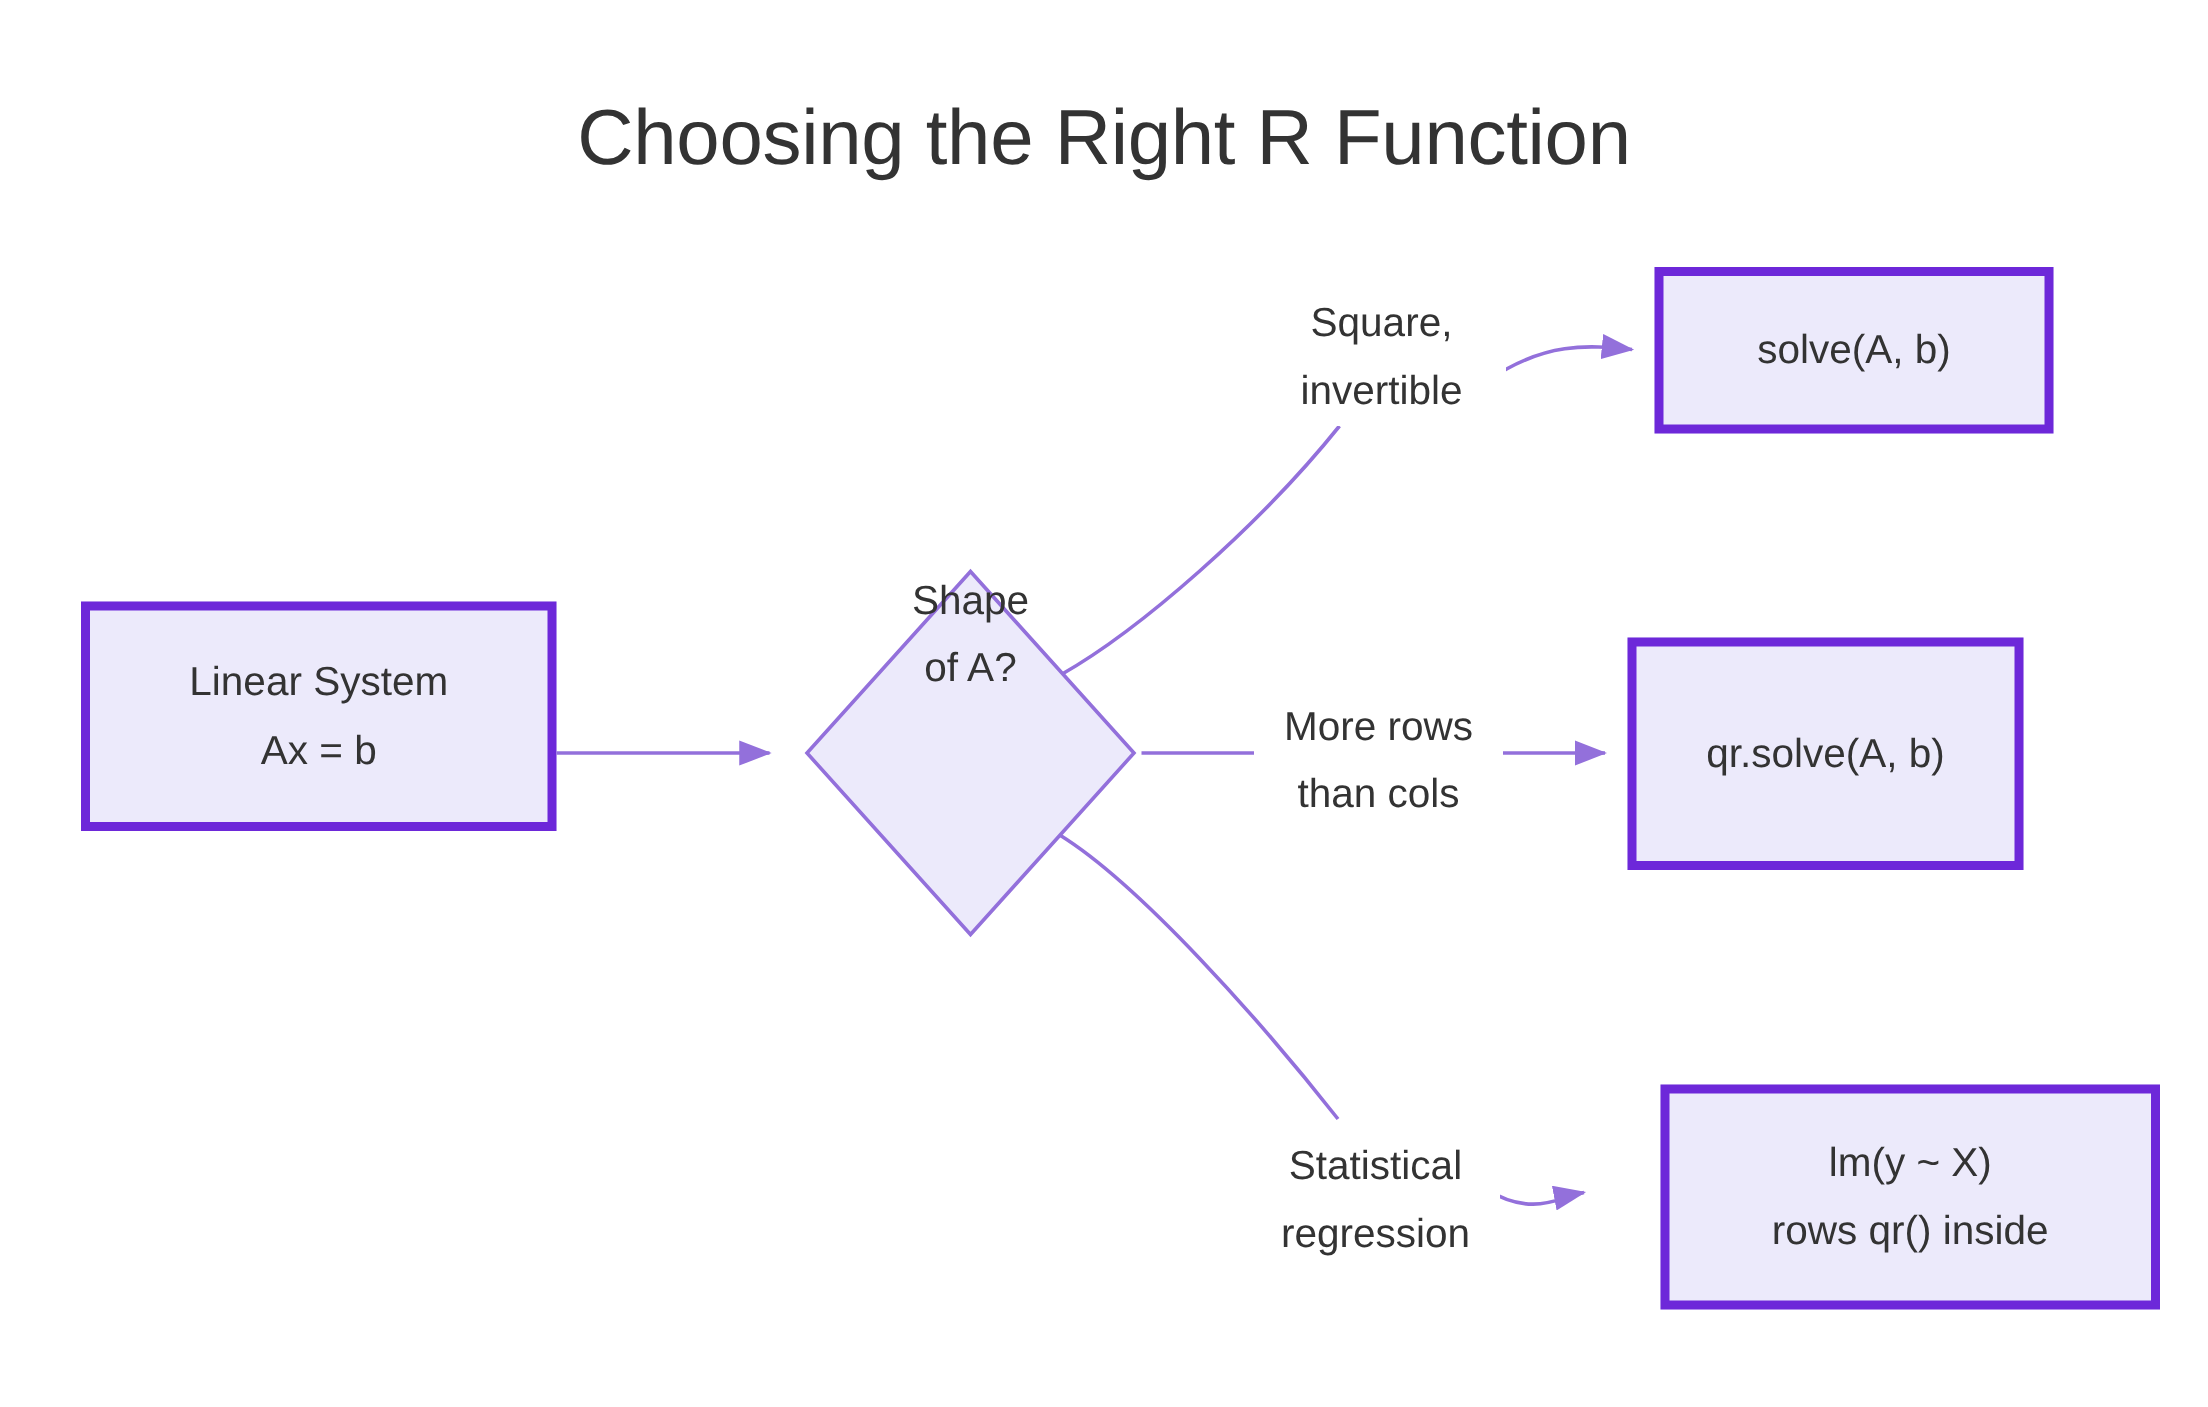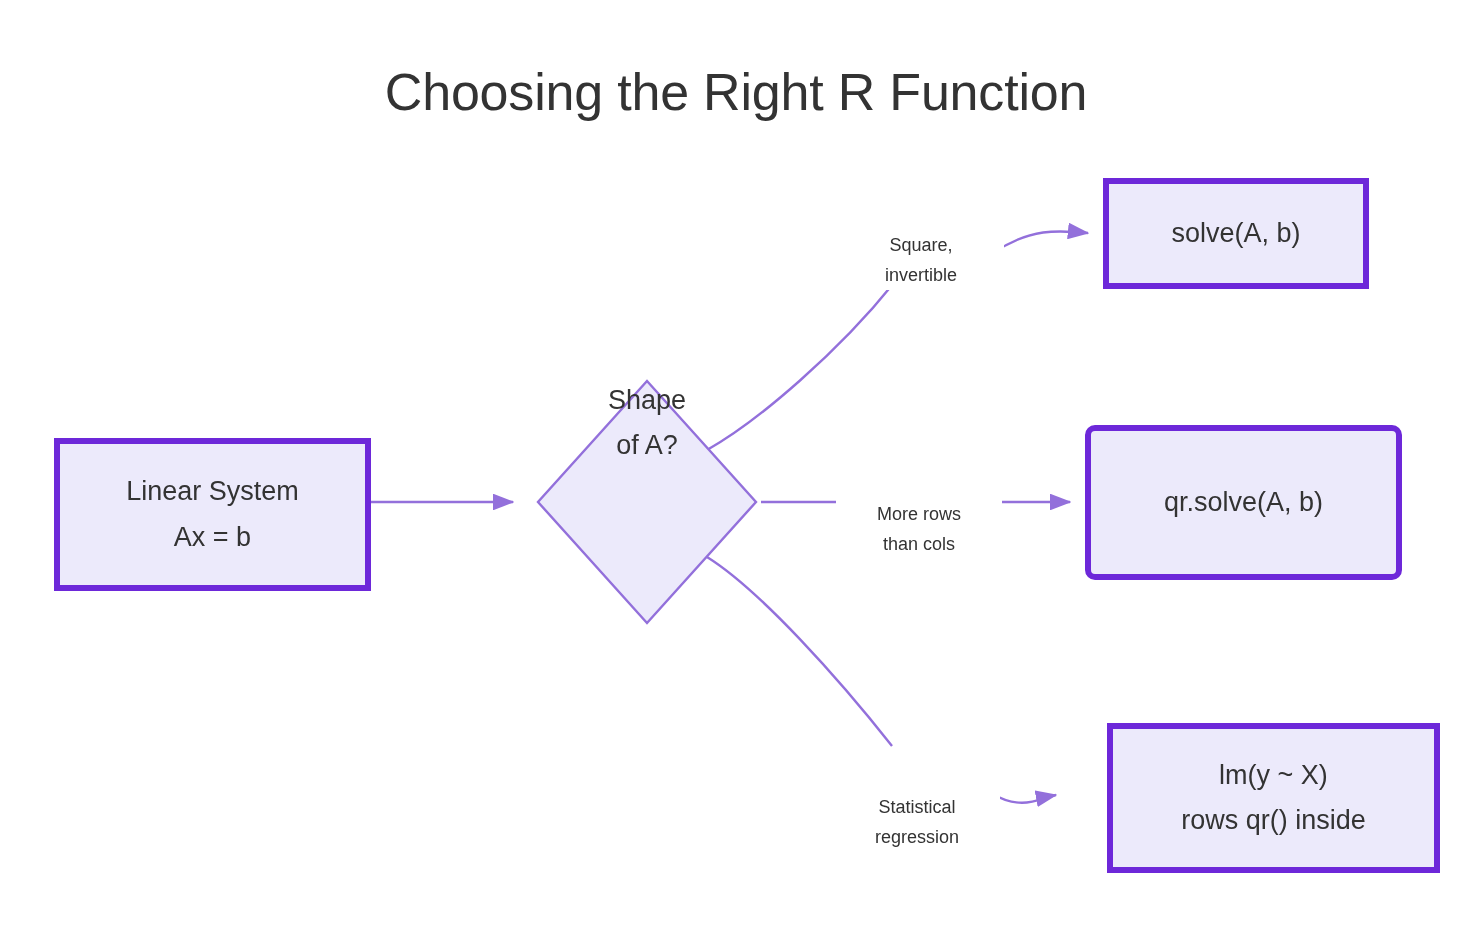--- a/index.html
+++ b/index.html
@@ -47,23 +47,23 @@
     flex-direction: column;
     align-items: center;
     justify-content: center;
     color: #333333;
     font-size: 27px;
     line-height: 1.68;
     text-align: center;
   }
   .node-line { white-space: nowrap; }
 
-  #node-linear-system { left: 54px;  top: 438px; width: 317px; height: 153px; }
+  #node-linear-system { left: 54px;  top: 401px; width: 317px; height: 153px; }
   #node-solve        { left: 1103px; top: 178px; width: 266px; height: 111px; }
-  #node-qrsolve      { left: 1085px; top: 425px; width: 317px; height: 155px; border-radius: 10px; }
+  #node-qrsolve      { left: 1085px; top: 425px; width: 264px; height: 155px; }
   #node-lm           { left: 1071px; top: 723px; width: 333px; height: 150px; margin-left: 36px; }
 
   #node-shape-of-a {
     position: absolute;
     left: 535px;
     top: 378px;
     width: 224px;
     height: 248px;
   }
   #node-shape-of-a .diamond-text {
@@ -76,26 +76,25 @@
     color: #333333;
     font-size: 27px;
     line-height: 1.68;
     text-align: center;
     pointer-events: none;
   }
 
   .edge-label {
     position: absolute;
     color: #333333;
-    font-size: 18px;
+    font-size: 27px;
     line-height: 1.68;
     text-align: center;
     background: #ffffff;
     white-space: nowrap;
-    margin-top: 37px;
   }
   #edge-label-square     { left: 838px; top: 193px; width: 166px; }
   #edge-label-more-rows  { left: 836px; top: 462px; width: 166px; text-align: center; }
   #edge-label-statistical{ left: 834px; top: 755px; width: 166px; }
 </style>
 </head>
 <body>
 
 <div id="stage">
 

